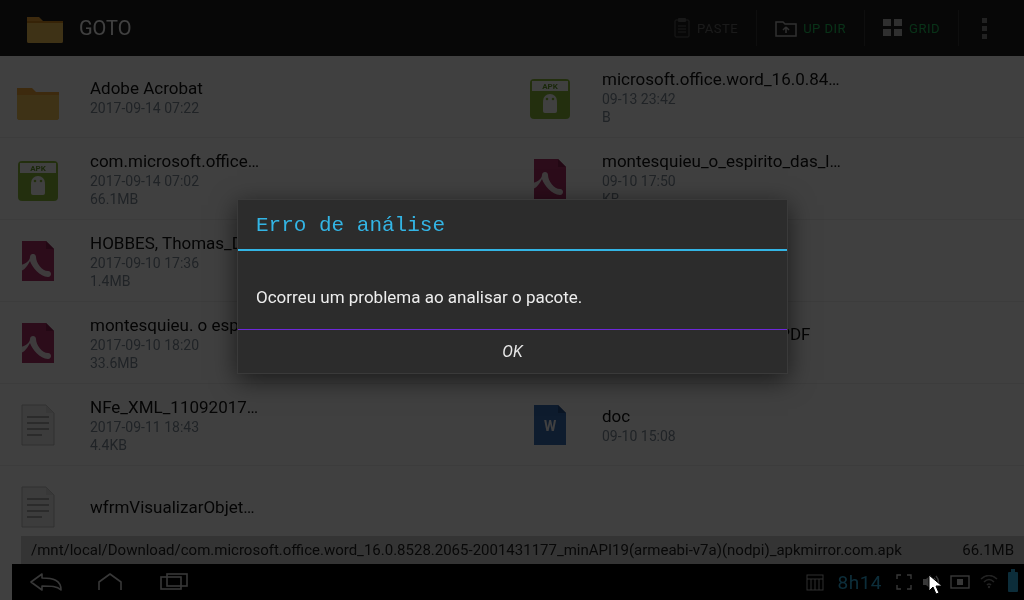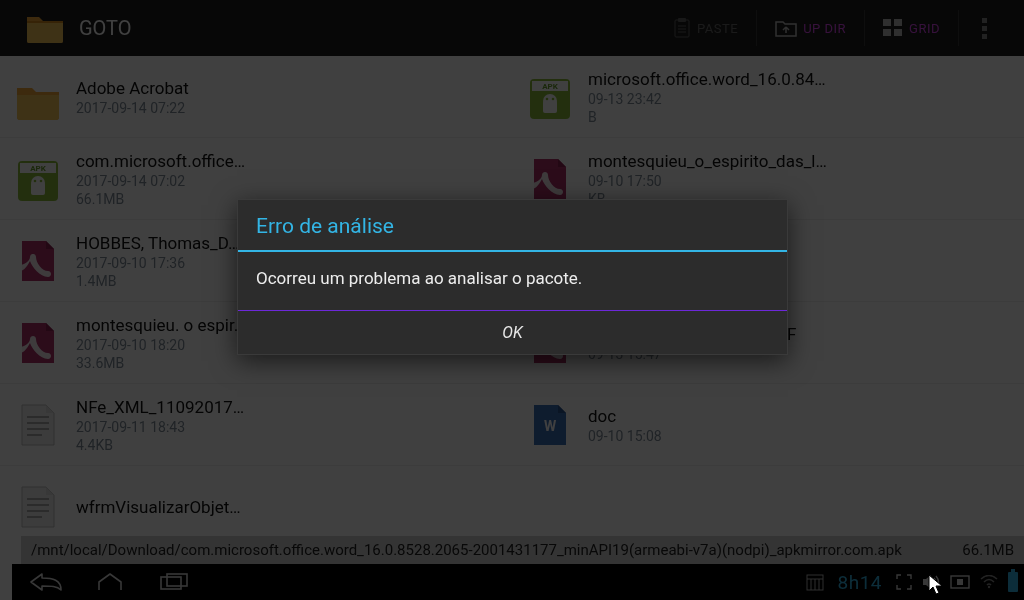--- a/index.html
+++ b/index.html
@@ -31,21 +31,21 @@
     flex: 0 0 auto;
     margin-left: 4px;
   }
   .appbar .spacer { flex: 1; }
   .appbar .action {
     display: flex;
     align-items: center;
     gap: 6px;
     padding: 0 10px;
     height: 56px;
-    color: #d946ef;
+    color: #22c55e;
     font-size: 13px;
     letter-spacing: 0.5px;
   }
   .appbar .action.disabled { color: #6a6a6a; }
   .appbar .action svg { opacity: 0.9; }
   .appbar .sep {
     width: 1px; height: 36px; background: #3a3a3a;
   }
   .appbar .overflow {
     width: 34px;
@@ -68,21 +68,21 @@
     height: 100%;
   }
   .col {
     display: flex; flex-direction: column;
   }
   .row {
     display: flex;
     align-items: center;
     padding: 8px 10px 8px 14px;
     border-bottom: 1px solid #eee;
-    gap: 14px;
+    gap: 28px;
     min-height: 82px;
   }
   .row .rowicon {
     width: 48px; height: 48px; flex: 0 0 48px;
     display: flex; align-items: flex-end; justify-content: center;
   }
   .row .meta { display: flex; flex-direction: column; gap: 2px; overflow: hidden; }
   .row .name {
     font-size: 17px; color: #111;
     white-space: nowrap; overflow: hidden; text-overflow: ellipsis;
@@ -151,28 +151,30 @@
     left: 237px; top: 199px;
     width: 551px;
     background: #2c2c2c;
     border: 1px solid #3a3a3a;
     box-shadow: 0 6px 24px rgba(0,0,0,0.6);
   }
   .dialog .dtitle {
     padding: 14px 18px 12px;
     color: #33b5e5;
     font-size: 21px;
+    font-family: Liberation Mono, monospace;
   }
   .dialog .drule {
     height: 2px; background: #33b5e5; margin: 0;
   }
   .dialog .dbody {
     padding: 16px 18px 22px;
     color: #ededed;
     font-size: 17px;
+    margin-top: 20px;
   }
   .dialog .dactions {
     border-top: 1px solid #6d28d9;
     display: flex;
     font-style: italic;
   }
   .dialog .dactions .ok {
     flex: 1;
     text-align: center;
     padding: 12px 0;

